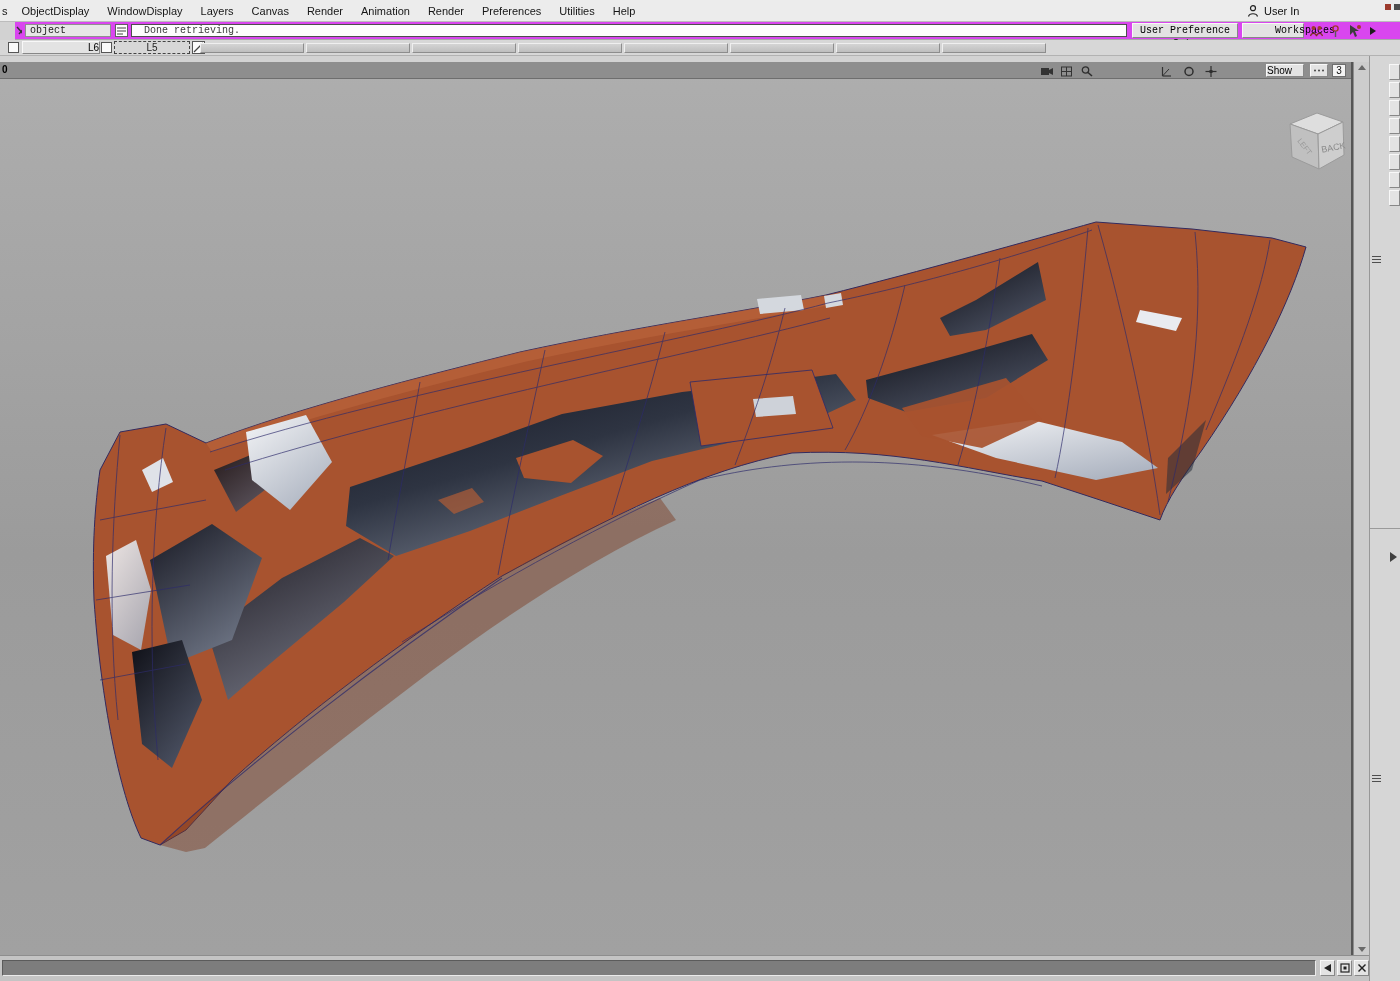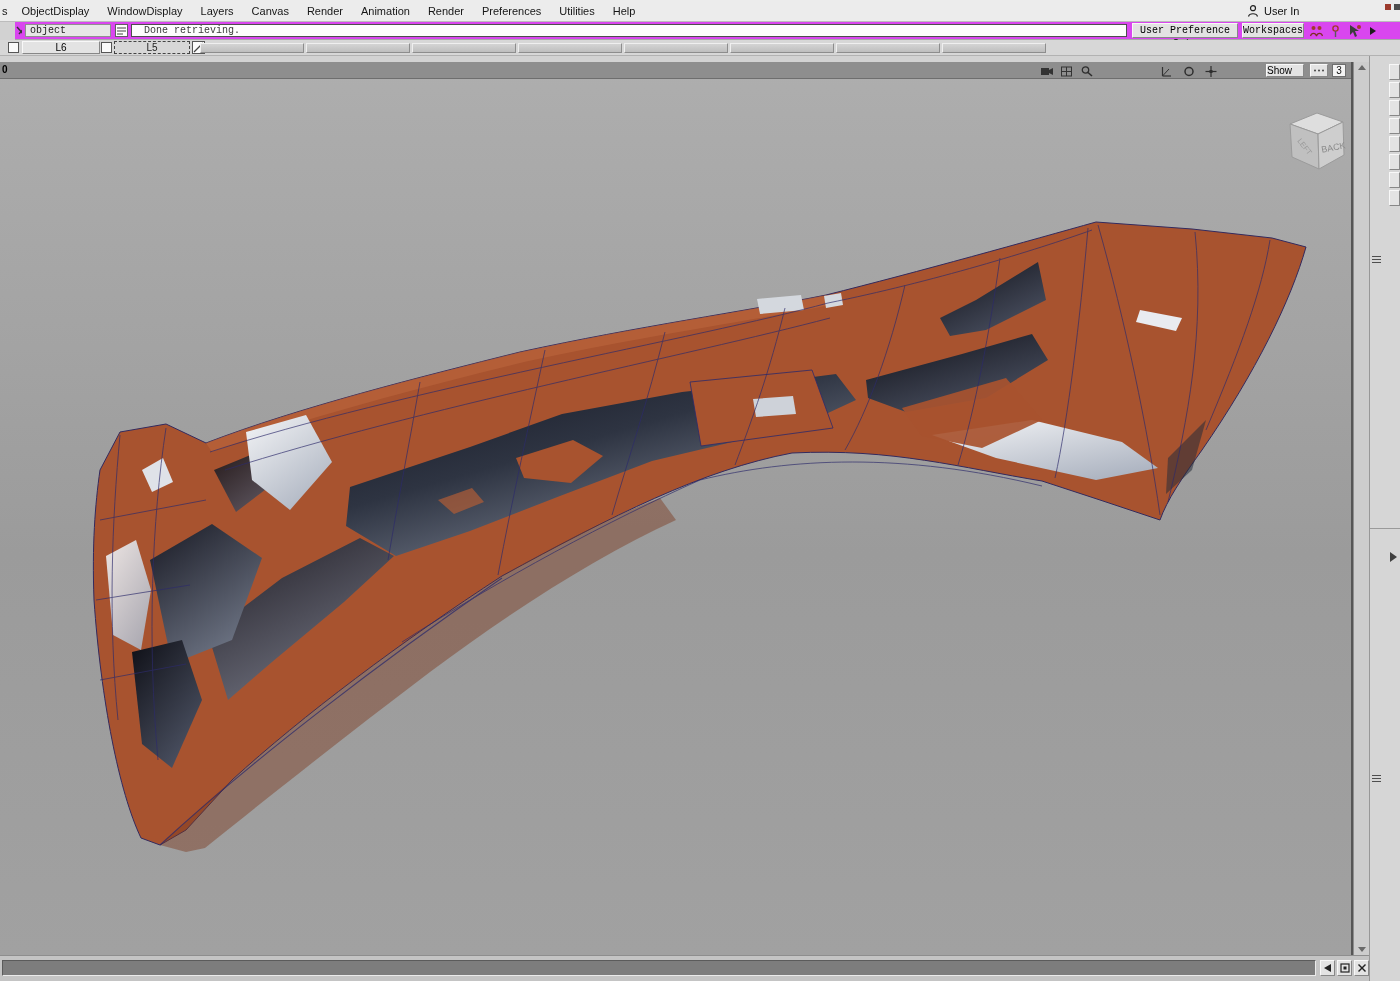--- a/index.html
+++ b/index.html
@@ -33,21 +33,21 @@
   .tbtn { position:absolute; top:1px; height:15px; font-size:10px; line-height:13px; text-align:center; cursor:default; }
   .tico { position:absolute; top:2px; width:15px; height:14px; }
   .flyout { position:absolute; left:1355px; top:5px; width:0; height:0;
     border-left:6px solid #1c1c1c; border-top:4px solid transparent; border-bottom:4px solid transparent; }
   .clipped-tool { position:absolute; left:0; top:3px; width:7px; height:12px; overflow:hidden; }
 
   
   .layerbar { position:absolute; left:0; top:40px; width:1400px; height:16px;
     background:#d7d7d7; border-bottom:1px solid #b2b2b2; }
   .lcheck { position:absolute; top:2px; width:11px; height:11px; background:#fbfbfb; border:1px solid #565656; }
-  .l6btn { position:absolute; left:22px; top:1px; width:78px; height:13px; font-size:10px; line-height:11px; text-align:center; }
+  .l6btn { position:absolute; left:22px; top:1px; width:78px; height:13px; font-size:10px; line-height:11px; text-align:right; }
   .l5tab { position:absolute; left:114px; top:1px; width:76px; height:13px;
     background:#d7d7d7; border:1px dashed #444; font-size:10px; line-height:11px; text-align:center; color:#222; }
   .diagbox { position:absolute; left:192px; top:1px; width:13px; height:13px; background:#fbfbfb; border:1px solid #565656; }
   .slot { position:absolute; top:3px; width:104px; height:10px;
     background:linear-gradient(#d4d4d4,#bebebe); border:1px solid; border-color:#efefef #8d8d8d #8d8d8d #efefef; }
 
   
   .viewport { position:absolute; left:0; top:62px; width:1353px; height:893px;
     background:linear-gradient(180deg,#aeaeae,#9b9b9b 55%,#a1a1a1);
     border-right:2px solid #565656; }
@@ -130,21 +130,21 @@
     <svg width="11" height="11" viewBox="0 0 11 11" style="display:block;margin:0 auto">
       <line x1="1" y1="3" x2="10" y2="3" stroke="#444" stroke-width="1"></line>
       <line x1="1" y1="6" x2="10" y2="6" stroke="#444" stroke-width="1"></line>
       <line x1="1" y1="9" x2="7" y2="9" stroke="#444" stroke-width="1"></line>
     </svg>
   </span>
 
   <div class="statusfield">Done retrieving.</div>
 
   <div class="tbtn raised" style="left:1117px;width:106px;">User Preference Sets</div>
-  <div class="tbtn raised" style="left:1227px;width:62px;">Workspaces</div>
+  <div class="tbtn raised" style="left:1227px;width:62px;padding-left:32px;">Workspaces</div>
 
   <span class="tico" style="left:1294px;">
     <svg width="15" height="14" viewBox="0 0 15 14">
       <circle cx="4.5" cy="4" r="2" fill="#a23a2e"></circle>
         <circle cx="10.5" cy="4" r="2" fill="#a23a2e"></circle>
       <path d="M1.5,12 C2.5,8.5 6.5,8.5 7.5,12 M7.5,12 C8.5,8.5 12.5,8.5 13.5,12" fill="none" stroke="#7c2d23" stroke-width="1.2"></path>
     </svg>
   </span>
   <span class="tico" style="left:1313px;">
     <svg width="15" height="14" viewBox="0 0 15 14">

